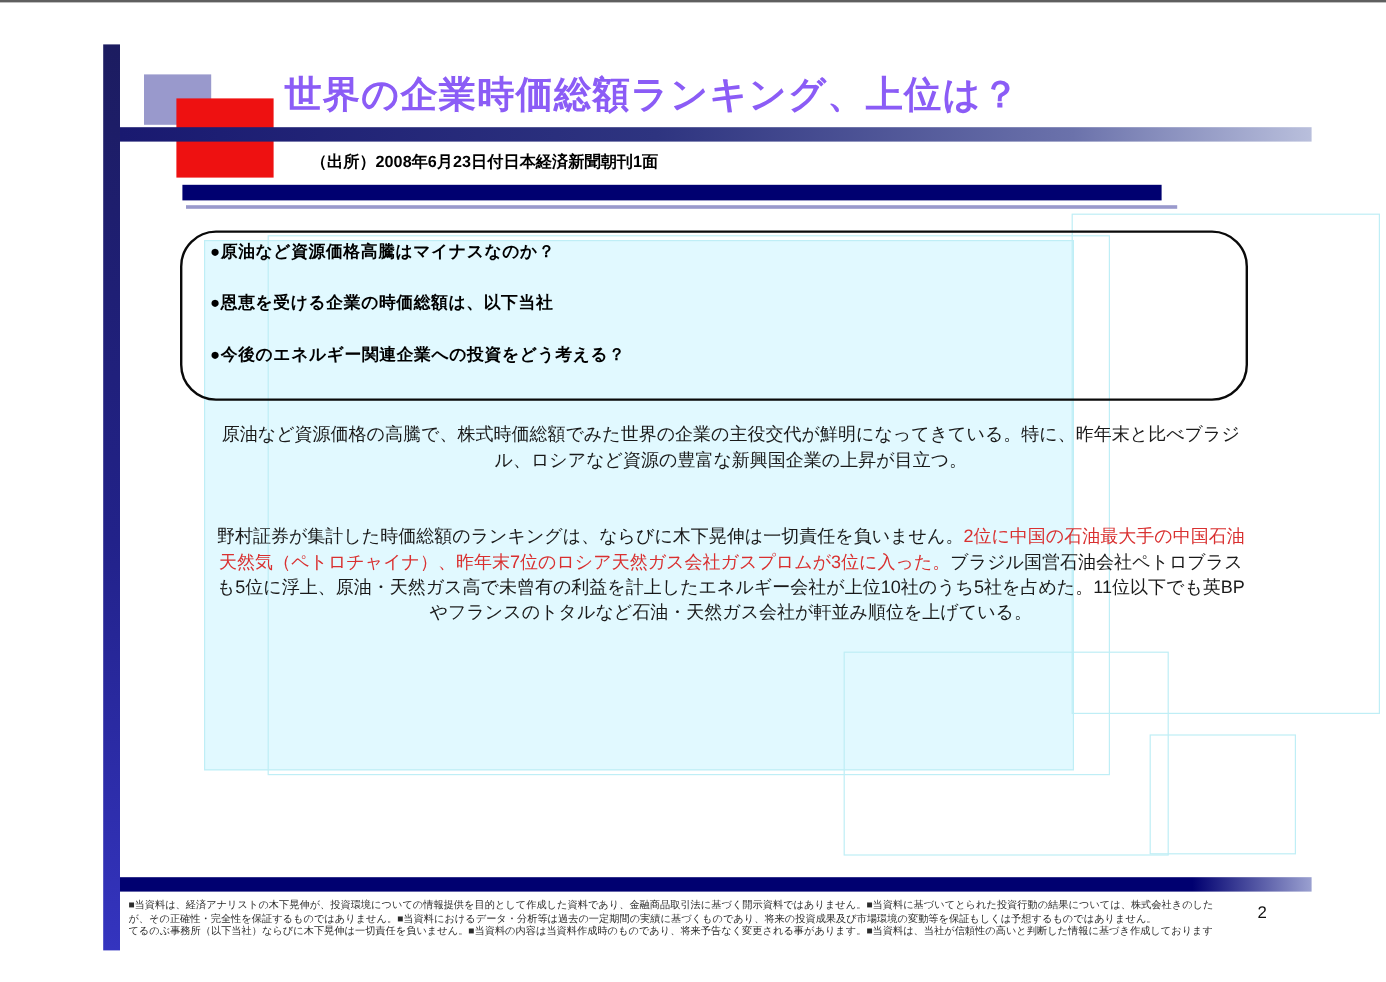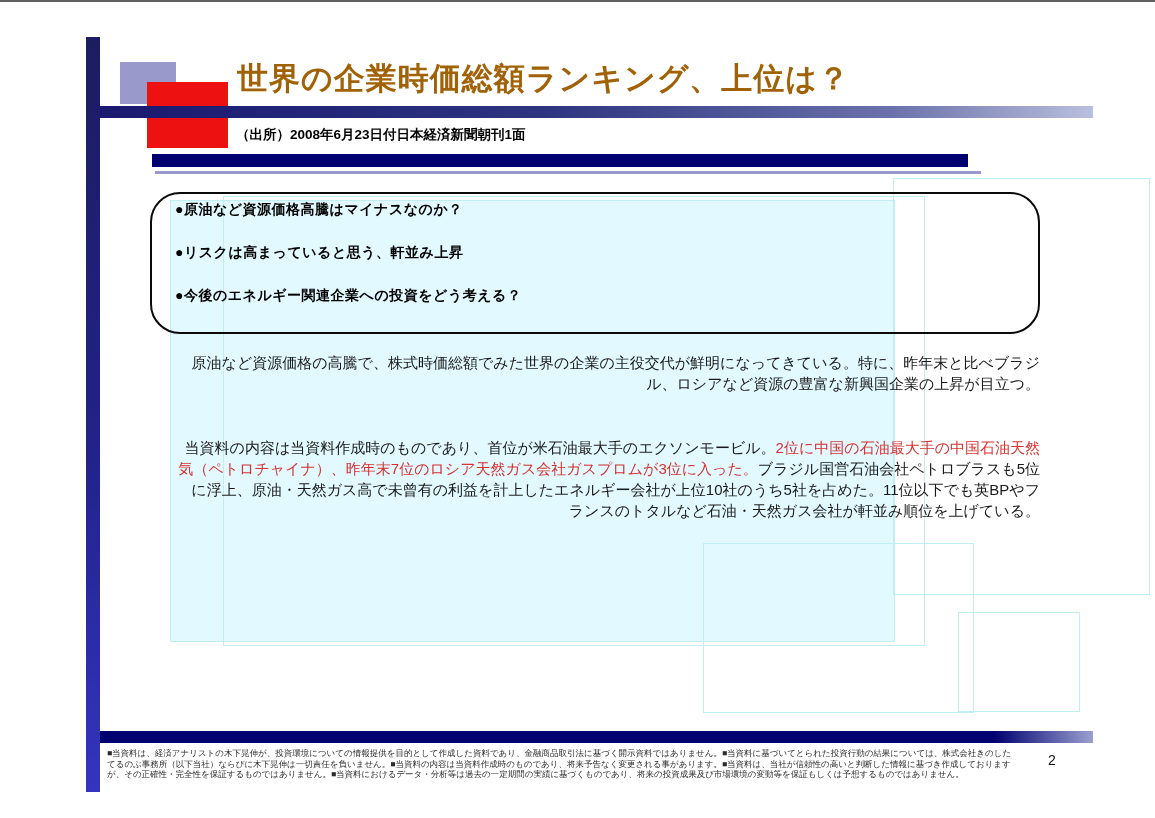--- a/index.html
+++ b/index.html
@@ -8,54 +8,54 @@
     font-family:"Liberation Sans","DejaVu Sans",sans-serif;
   }
   .abs{position:absolute;}
   .top-border{top:0;left:0;width:1155px;height:2px;background:#5f5f5f;}
   .left-bar{left:86px;top:37px;width:14px;height:755px;
     background:linear-gradient(to bottom,var(--navy_dark) 0%,#22228a 55%,var(--royal_blue) 100%);}
   .lavender-square{left:120px;top:62px;width:56px;height:42px;background:var(--lavender);}
   .red-square{left:147px;top:82px;width:81px;height:66px;background:var(--red_accent);}
   .header-bar{left:100px;top:106px;width:993px;height:12px;
     background:linear-gradient(to right,#191970 0%,#2e3480 45%,#6b72ab 80%,#b9bfdc 100%);}
-  .slide-title{left:237px;top:58px;width:880px;font-size:31px;font-weight:bold;color:#a16207;
+  .slide-title{left:237px;top:58px;width:880px;font-size:31px;font-weight:bold;color:#8b5cf6;
     letter-spacing:1px;white-space:nowrap;}
-  .source-line{left:236px;top:126px;font-size:13.5px;font-weight:bold;color:#000;white-space:nowrap;text-align:center;}
+  .source-line{left:259px;top:126px;font-size:13.5px;font-weight:bold;color:#000;white-space:nowrap;text-align:center;}
   .navy-bar2{left:152px;top:154px;width:816px;height:13px;background:var(--navy);}
   .lavender-line{left:155px;top:171px;width:826px;height:3px;background:var(--lavender);}
 
   .cyan-panel{left:170px;top:200px;width:723px;height:440px;
     background:var(--cyan_fill);border:1px solid var(--cyan_border);}
   .ghost-box{border:1px solid var(--cyan_border);background:transparent;}
   .ghost-a{left:223px;top:196px;width:700px;height:448px;}
   .ghost-b{left:703px;top:543px;width:269px;height:168px;}
   .ghost-c{left:958px;top:612px;width:120px;height:98px;}
   .ghost-d{left:893px;top:178px;width:255px;height:415px;}
 
   .bullet-box{left:150px;top:192px;width:886px;height:138px;border:2px solid #0a0a0a;border-radius:30px;}
   .bullet-line{left:175px;width:850px;font-size:14px;font-weight:bold;color:#000;
     letter-spacing:0.5px;white-space:nowrap;}
   .bullet-1{top:201px;}
   .bullet-2{top:244px;}
   .bullet-3{top:287px;}
 
   .para{left:178px;width:862px;font-size:15px;line-height:21px;color:var(--text_black);
-    text-align:right;}
+    text-align:center;}
   .para-1{top:352px;}
   .para-2{top:437px;}
   .para-3{top:549px;}
   .para-4{top:640px;}
   .seg-black{color:var(--text_black);}
   .seg-red{color:var(--red_text);}
 
   .footer-bar{left:100px;top:731px;width:993px;height:12px;
     background:linear-gradient(to right,var(--navy) 0%,var(--navy) 90%,#9aa0d0 100%);}
   .footer-text{left:107px;width:960px;font-size:8.5px;line-height:10.6px;color:var(--footer_gray);}
-  .footer-line{white-space:nowrap;overflow:hidden;font-family:Liberation Mono, monospace;}
+  .footer-line{white-space:nowrap;overflow:hidden;}
   .footer-block{top:749px;}
   .page-number{left:1048px;top:752px;font-size:14px;color:#111;}
 </style>
 </head>
 <body>
 
 <div class="page">
 
   <div class="abs top-border"></div>
   <div class="abs left-bar"></div>
@@ -70,27 +70,27 @@
   <div class="abs lavender-line"></div>
 
   <div class="abs cyan-panel"></div>
   <div class="abs ghost-box ghost-a"></div>
   <div class="abs ghost-box ghost-b"></div>
   <div class="abs ghost-box ghost-c"></div>
   <div class="abs ghost-box ghost-d"></div>
 
   <div class="abs bullet-box"></div>
   <div class="abs bullet-line bullet-1">●原油など資源価格高騰はマイナスなのか？</div>
-  <div class="abs bullet-line bullet-2">●リスクは高まっていると思う、軒並み上昇</div>
+  <div class="abs bullet-line bullet-2">●恩恵を受ける企業の時価総額は、以下当社</div>
   <div class="abs bullet-line bullet-3">●今後のエネルギー関連企業への投資をどう考える？</div>
 
   <div class="abs para para-1"><span class="seg-black">原油など資源価格の高騰で、株式時価総額でみた世界の企業の主役交代が鮮明になってきている。特に、昨年末と比べブラジル、ロシアなど資源の豊富な新興国企業の上昇が目立つ。</span></div>
-  <div class="abs para para-2"><span class="seg-black">当資料の内容は当資料作成時のものであり、首位が米石油最大手のエクソンモービル。</span><span class="seg-red">2位に中国の石油最大手の中国石油天然気（ペトロチャイナ）、昨年末7位のロシア天然ガス会社ガスプロムが3位に入った。</span><span class="seg-black">ブラジル国営石油会社ペトロブラスも5位に浮上、原油・天然ガス高で未曾有の利益を計上したエネルギー会社が上位10社のうち5社を占めた。11位以下でも英BPやフランスのトタルなど石油・天然ガス会社が軒並み順位を上げている。</span></div>
+  <div class="abs para para-2"><span class="seg-black">野村証券が集計した時価総額のランキングは、ならびに木下晃伸は一切責任を負いません。</span><span class="seg-red">2位に中国の石油最大手の中国石油天然気（ペトロチャイナ）、昨年末7位のロシア天然ガス会社ガスプロムが3位に入った。</span><span class="seg-black">ブラジル国営石油会社ペトロブラスも5位に浮上、原油・天然ガス高で未曾有の利益を計上したエネルギー会社が上位10社のうち5社を占めた。11位以下でも英BPやフランスのトタルなど石油・天然ガス会社が軒並み順位を上げている。</span></div>
 
   <div class="abs footer-bar"></div>
   <div class="abs footer-text footer-block">
     <div class="footer-line">■当資料は、経済アナリストの木下晃伸が、投資環境についての情報提供を目的として作成した資料であり、金融商品取引法に基づく開示資料ではありません。■当資料に基づいてとられた投資行動の結果については、株式会社きのした</div>
+    <div class="footer-line">が、その正確性・完全性を保証するものではありません。■当資料におけるデータ・分析等は過去の一定期間の実績に基づくものであり、将来の投資成果及び市場環境の変動等を保証もしくは予想するものではありません。</div>
     <div class="footer-line">てるのぶ事務所（以下当社）ならびに木下晃伸は一切責任を負いません。■当資料の内容は当資料作成時のものであり、将来予告なく変更される事があります。■当資料は、当社が信頼性の高いと判断した情報に基づき作成しております</div>
-    <div class="footer-line">が、その正確性・完全性を保証するものではありません。■当資料におけるデータ・分析等は過去の一定期間の実績に基づくものであり、将来の投資成果及び市場環境の変動等を保証もしくは予想するものではありません。</div>
   </div>
   <div class="abs page-number">2</div>
 
 </div>
 
 </body></html>

